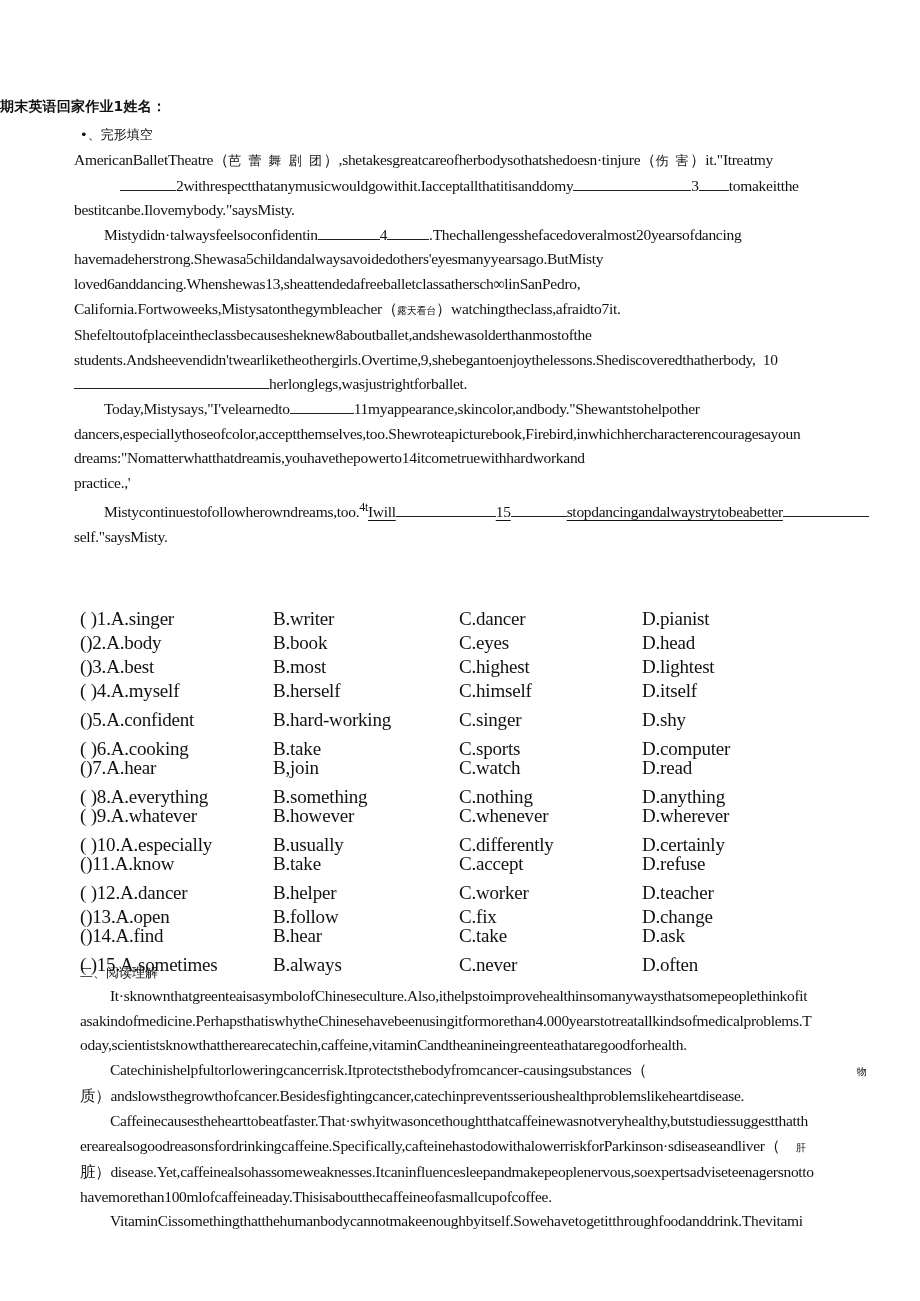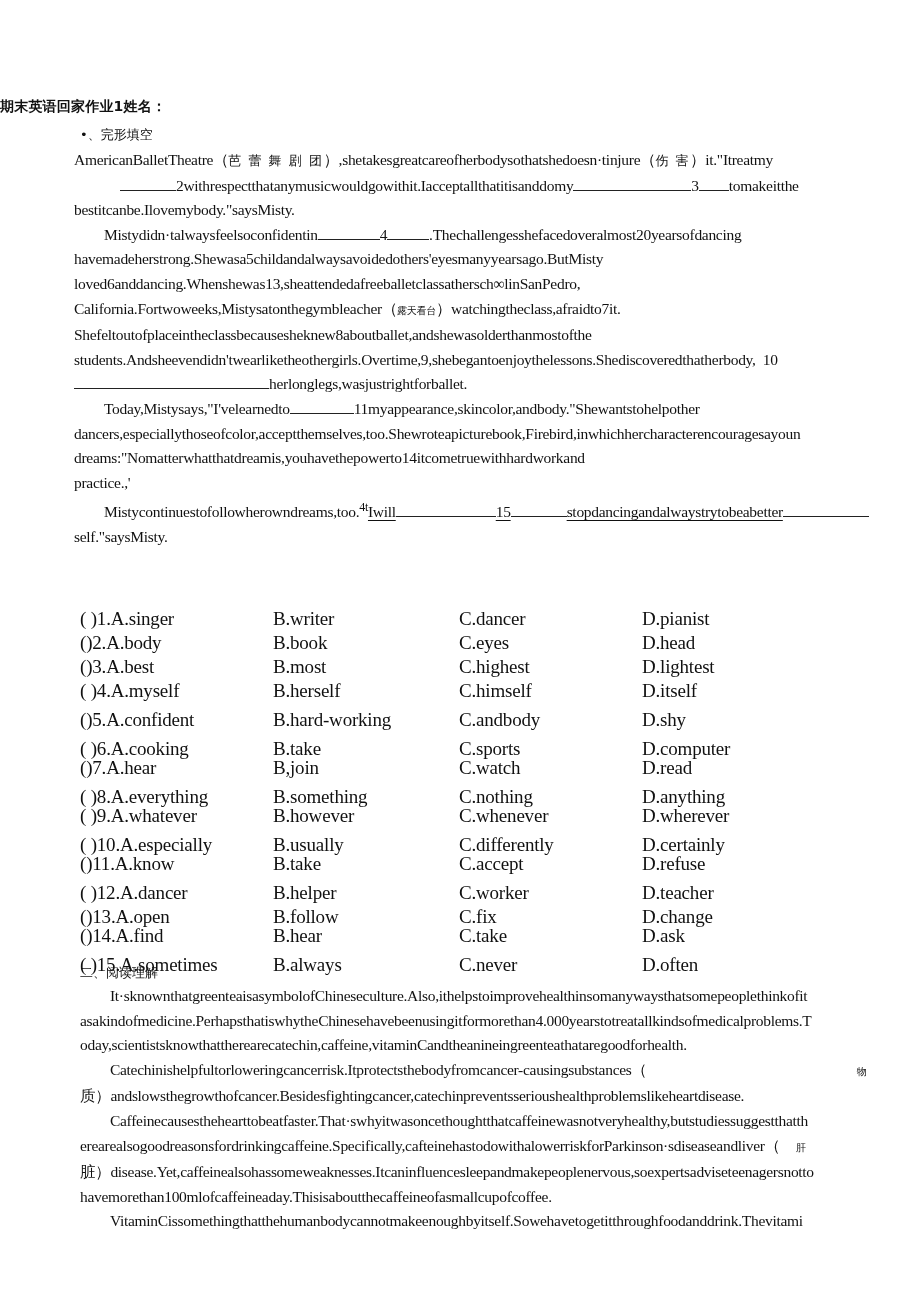--- a/index.html
+++ b/index.html
@@ -200,21 +200,21 @@
       <span class="opt-cell paren-wide"><span>4</span>.<span>A.myself</span></span>
       <span class="opt-cell">B.herself</span>
       <span class="opt-cell">C.himself</span>
       <span class="opt-cell">D.itself</span>
     </div>
     <div class="spacer-sm"></div>
 
     <div class="opt-row g-sm">
       <span class="opt-cell paren-tight"><span>5</span>.<span>A.confident</span></span>
       <span class="opt-cell">B.hard-working</span>
-      <span class="opt-cell">C.andbody</span>
+      <span class="opt-cell">C.singer</span>
       <span class="opt-cell">D.shy</span>
     </div>
     <div class="spacer-sm"></div>
 
     <div class="opt-row g-sm">
       <span class="opt-cell paren-wide"><span>6</span>.<span>A.cooking</span></span>
       <span class="opt-cell">B.take</span>
       <span class="opt-cell">C.sports</span>
       <span class="opt-cell">D.computer</span>
     </div>

